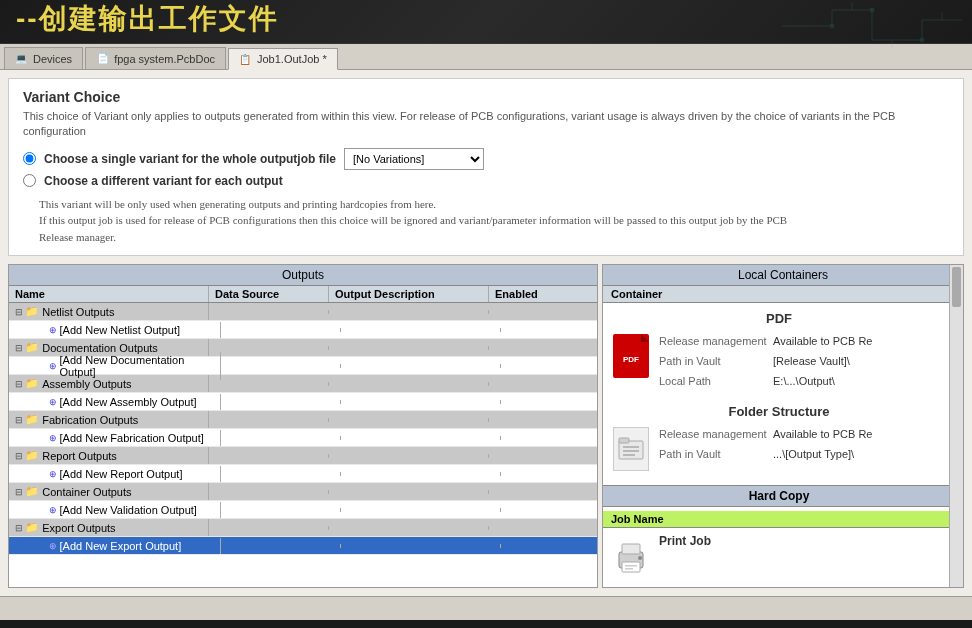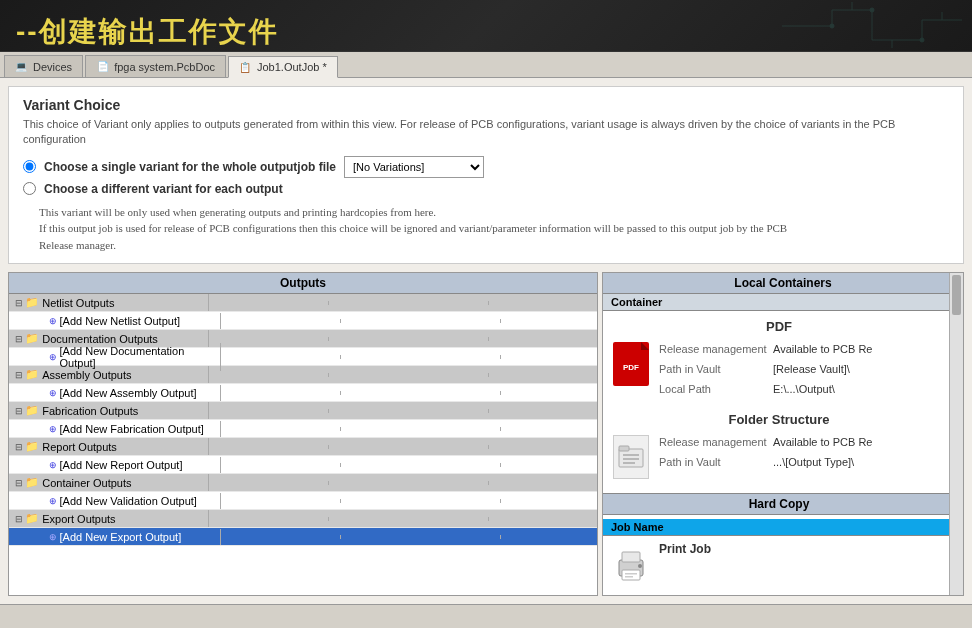--- a/index.html
+++ b/index.html
@@ -1,23 +1,23 @@
 <!DOCTYPE html>
 <html><head>
   <meta charset="utf-8">
   <style>
     * { box-sizing: border-box; margin: 0; padding: 0; }
     body { font-family: 'Segoe UI', Tahoma, Arial, sans-serif; font-size: 12px; background: #1a1a1a; width: 972px; height: 628px; overflow: hidden; }
 
     
     .top-banner {
       background: linear-gradient(135deg, #1a1a1a 0%, #2a2a2a 50%, #1a1a1a 100%);
-      height: 52px;
-      display: flex;
-      align-items: flex-end;
+      height: 44px;
+      display: flex;
+      align-items: flex-start;
       padding: 0 16px;
       position: relative;
       border-bottom: 1px solid #333;
     }
     .top-banner-title {
       font-size: 28px;
       font-weight: bold;
       color: #e8d44d;
       letter-spacing: 2px;
     }
@@ -131,21 +131,21 @@
       flex: 0 0 590px;
       border: 1px solid #999;
       background: white;
       display: flex;
       flex-direction: column;
       overflow: hidden;
     }
     .panel-header {
       background: #b8c4d4;
       padding: 3px 8px;
-      font-weight: bold;
+      font-weight: normal;
       font-size: 12px;
       text-align: center;
       border-bottom: 1px solid #888;
     }
     .table-header {
       display: flex;
       background: #d0d8e0;
       border-bottom: 1px solid #888;
       font-size: 11px;
       font-weight: bold;
@@ -349,20 +349,26 @@
       <div>This variant will be only used when generating outputs and printing hardcopies from here.</div>
       <div>If this output job is used for release of PCB configurations then this choice will be ignored and variant/parameter information will be passed to this output job by the PCB</div>
       <div>Release manager.</div>
     </div>
   </div>
 
   <div class="split-panels">
 
     <div class="outputs-panel">
       <div class="panel-header">Outputs</div>
+      <div class="table-header">
+        <div class="col-name">Name</div>
+        <div class="col-source">Data Source</div>
+        <div class="col-desc">Output Description</div>
+        <div class="col-enabled">Enabled</div>
+      </div>
       <div class="outputs-list">
 
         <div class="output-row group-row">
           <div class="col-name">
             <span class="tree-icon">⊟</span>
             <span class="folder-icon">📁</span>
             <span>Netlist Outputs</span>
           </div>
           <div class="col-source"></div>
           <div class="col-desc"></div>
@@ -557,21 +563,21 @@
                 <span class="prop-label">Path in Vault</span>
                 <span class="prop-value">...\[Output Type]\</span>
               </div>
             </div>
           </div>
         </div>
 
         <div style="background:#b8c4d4; padding:3px 8px; font-weight:bold; font-size:12px; text-align:center; border-top:1px solid #888; border-bottom:1px solid #888; margin: 4px -8px 4px -8px;">
           <span>Hard Copy</span>
         </div>
-        <div style="background:#0ea5e9; padding:2px 8px; font-size:11px; font-weight:bold; border-bottom:1px solid #888; margin: 0 -8px 6px -8px;">
+        <div style="background:#bef264; padding:2px 8px; font-size:11px; font-weight:bold; border-bottom:1px solid #888; margin: 0 -8px 6px -8px;">
           <span>Job Name</span>
         </div>
 
         <div class="container-section">
           <div class="container-item">
             <div class="printer-icon-box">
               <svg class="printer-svg" viewBox="0 0 36 36">
                 <rect x="6" y="12" width="24" height="16" rx="2" fill="#d0d0d0" stroke="#888" stroke-width="1"></rect>
                 <rect x="9" y="4" width="18" height="10" rx="1" fill="#e8e8e8" stroke="#aaa" stroke-width="1"></rect>
                 <rect x="9" y="22" width="18" height="10" rx="1" fill="white" stroke="#aaa" stroke-width="1"></rect>

